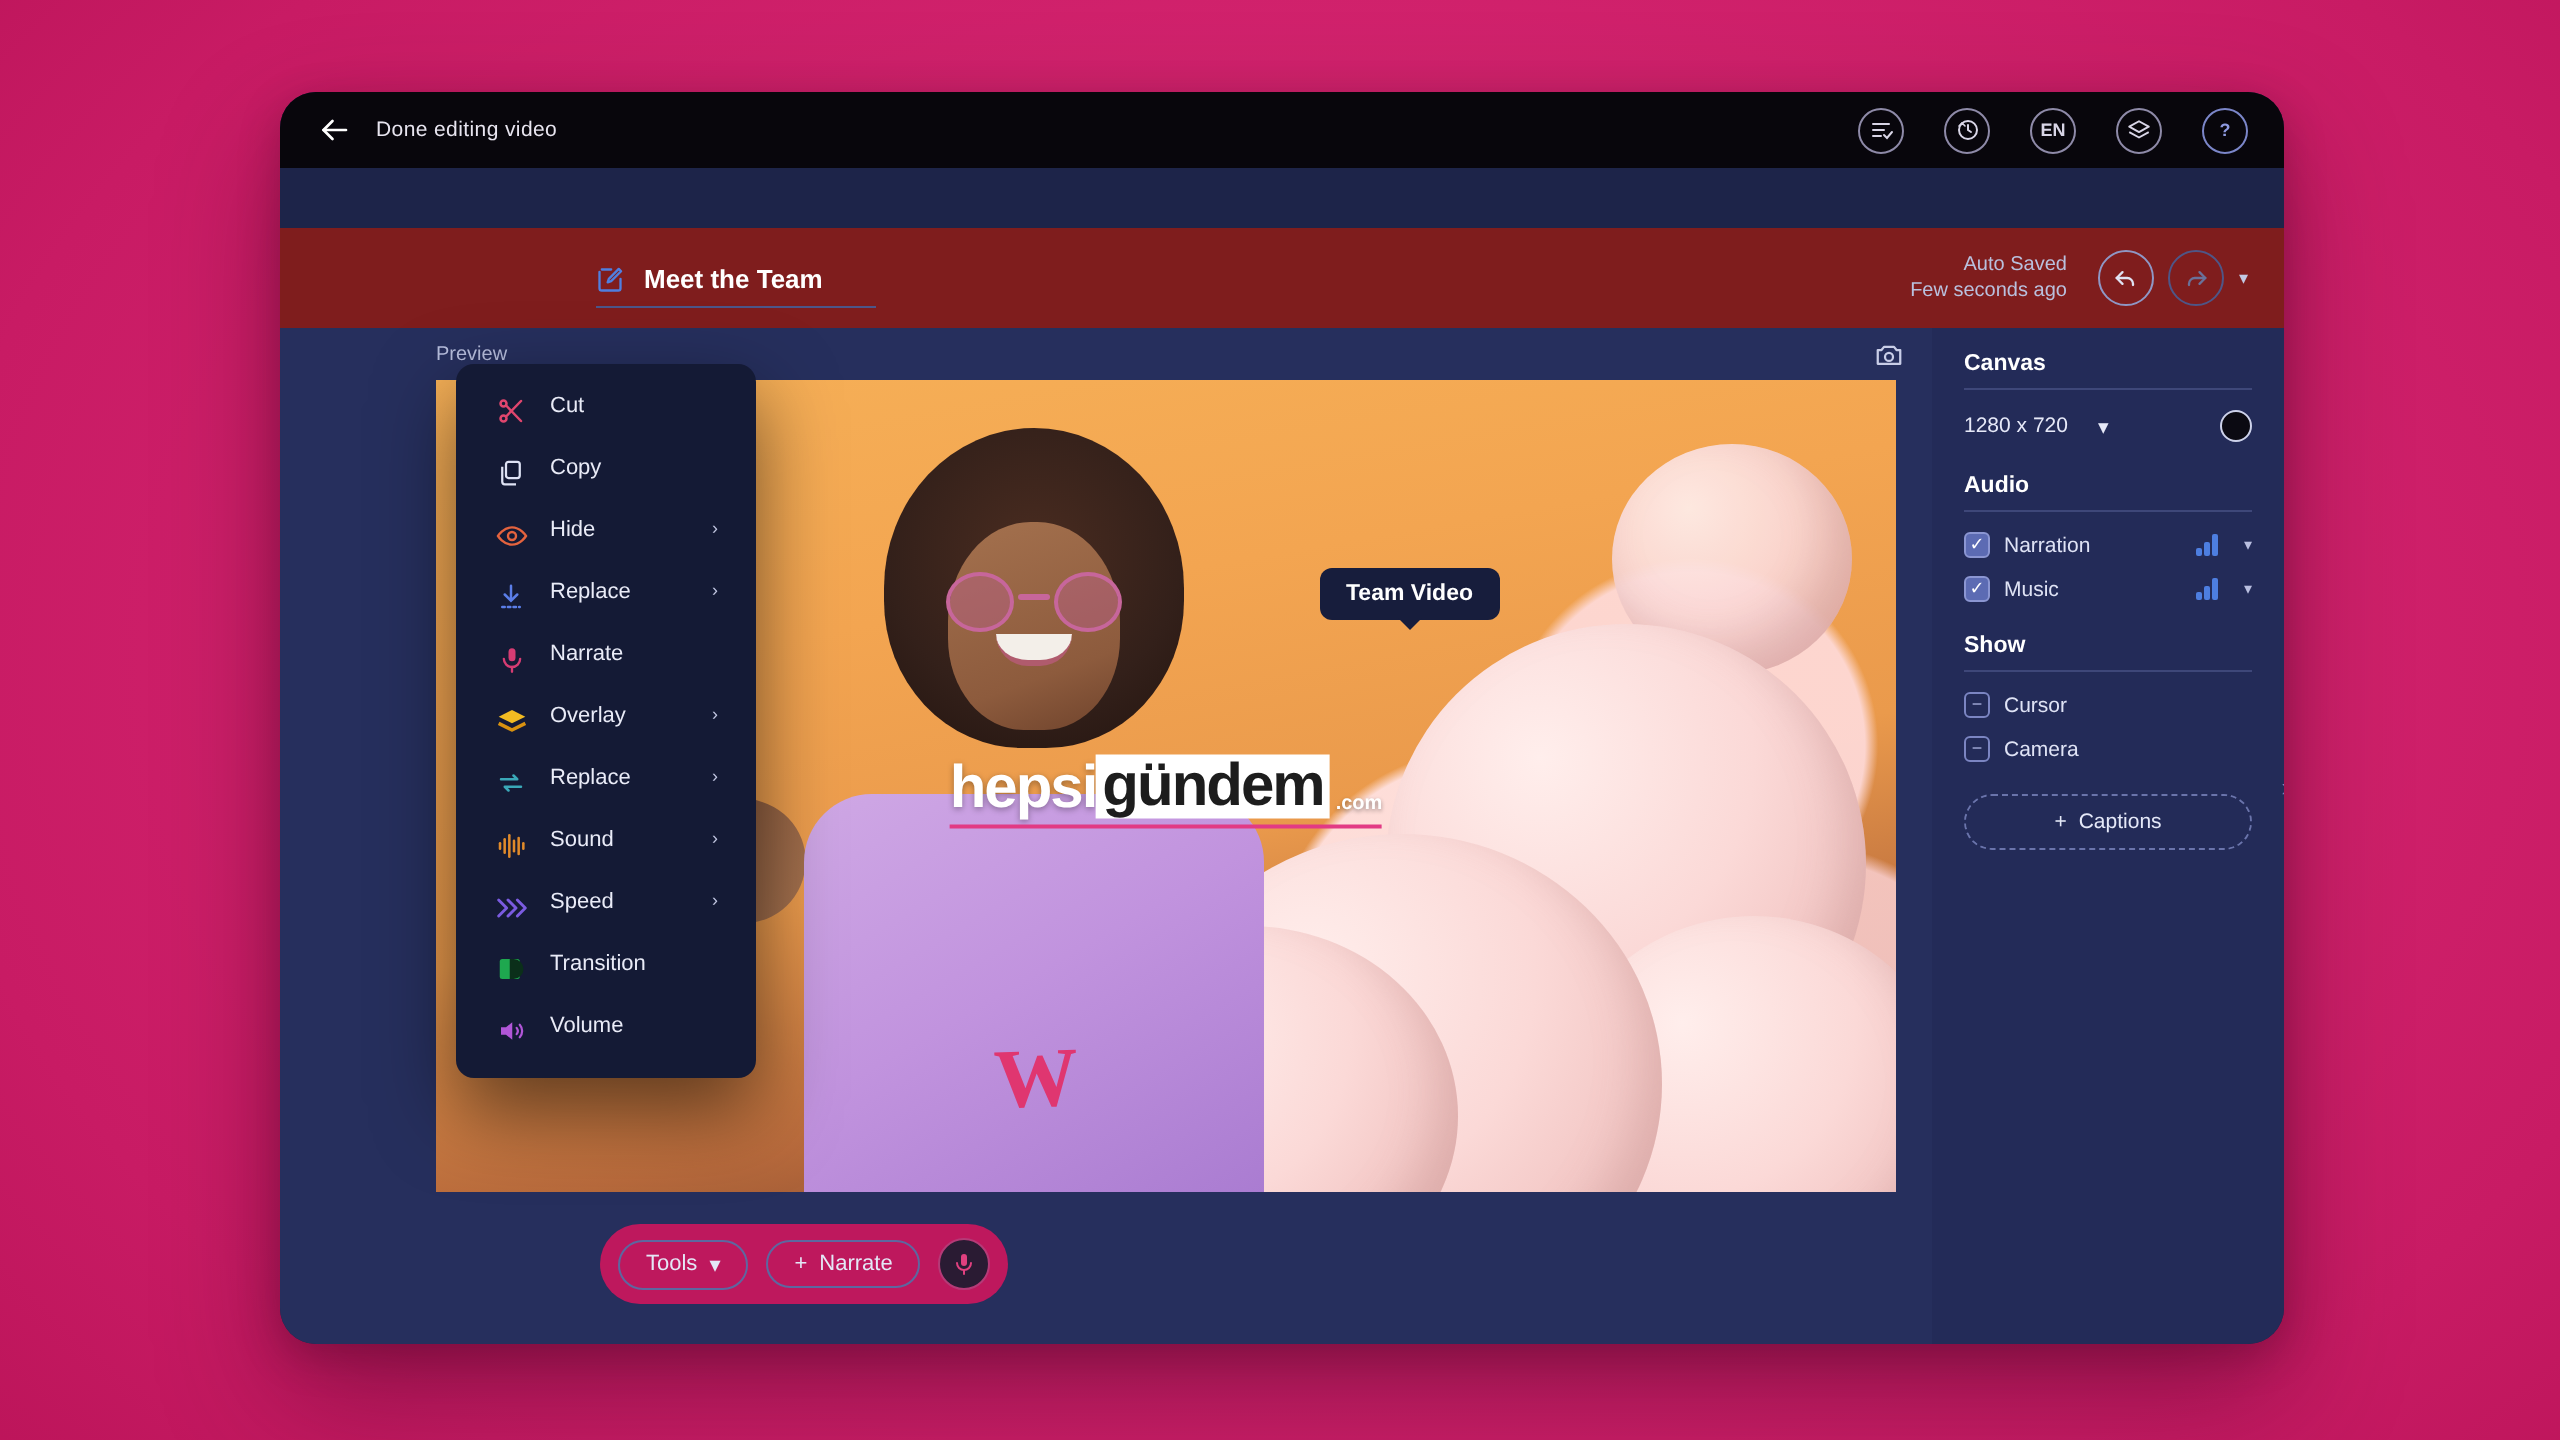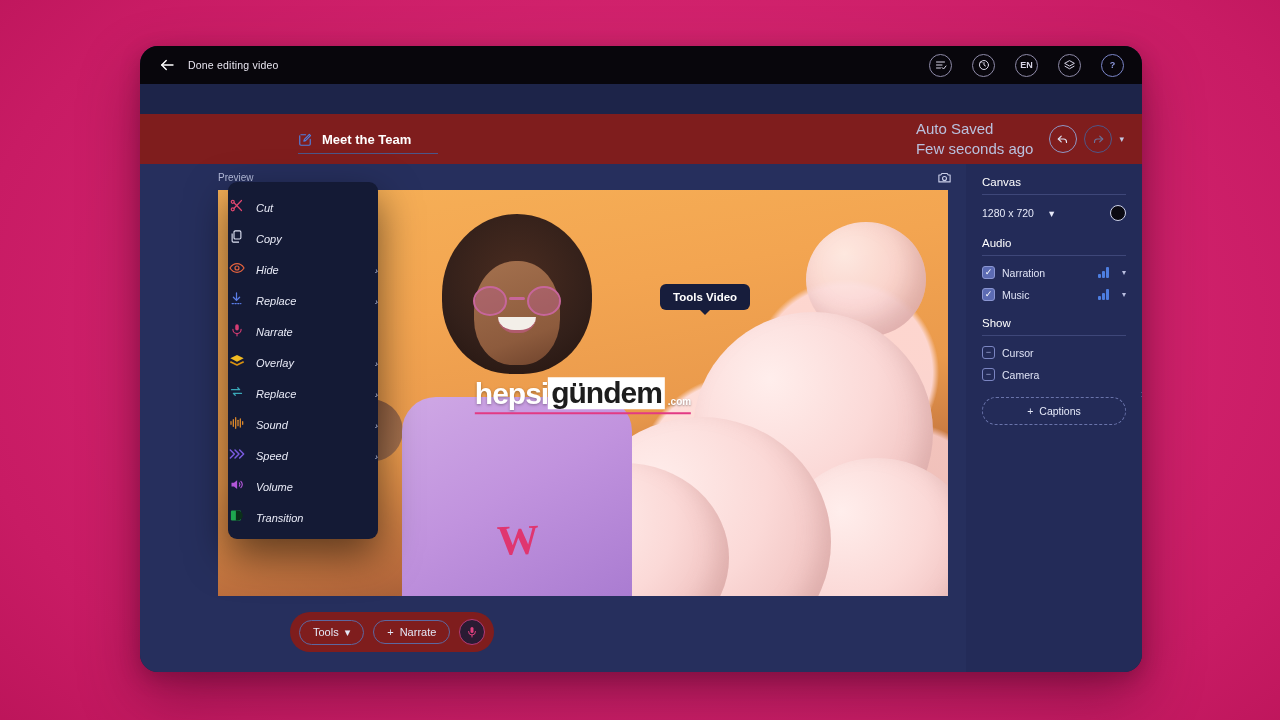--- a/index.html
+++ b/index.html
@@ -64,22 +64,22 @@
   }
   .proj {
     display: flex; align-items: center; gap: 10px;
     border-bottom: 1px solid #4c5689;
     padding-bottom: 6px; margin-top: 8px;
     width: 140px;
   }
   .proj-icon { width: 14px; height: 14px; flex:0 0 auto; }
   .proj-name { font-size: 13px; font-weight: bold; color: #ffffff; white-space: nowrap;}
   .saved {
-    margin-left: auto; text-align: left;
-    font-size: 15px; color: #b9c0dd; line-height: 1.35;
+    margin-left: auto; text-align: right;
+    font-size: 10px; color: #b9c0dd; line-height: 1.35;
   }
   .hist-btns { display: flex; align-items: center; gap: 7px; margin-left: 16px; }
   .rbtn {
     width: 28px; height: 28px; border-radius: 50%;
     border: 1px solid #8f97c5;
     display: flex; align-items: center; justify-content: center;
     color: #dfe2f2; cursor: pointer;
   }
   .rbtn.dim { border-color: #4e5687; color: #6a7199; }
   .caret-dn { color: #c3c8e3; font-size: 9px; cursor: pointer; }
@@ -226,22 +226,22 @@
   }
   .tooltip::after {
     content: ""; position: absolute; left: 50%; bottom: -5px;
     transform: translateX(-50%);
     border-left: 6px solid transparent; border-right: 6px solid transparent;
     border-top: 6px solid #171d3c;
   }
 
   
   .toolsbar {
-    position: absolute; left: 150px; top: 448px;
-    background: #7f1d1d; border-radius: 22px;
+    position: absolute; left: 160px; top: 448px;
+    background: #be185d; border-radius: 22px;
     padding: 7px 9px; display: flex; align-items: center; gap: 9px;
     z-index: 25;
   }
   .pill {
     border: 1px solid #5d67a0; border-radius: 16px;
     padding: 5px 13px; font-size: 11px; color: #e4e7f6;
     display: flex; align-items: center; gap: 6px; cursor: pointer;
   }
   .mic-round {
     width: 26px; height: 26px; border-radius: 50%;
@@ -250,21 +250,21 @@
     cursor: pointer;
   }
 
   
   .rpanel {
     flex: 0 0 176px; background: #232b58;
     padding: 12px 16px 0 16px;
     position: relative;
   }
   .sec-title {
-    font-size: 11.5px; color: #ffffff; font-weight: normal;
+    font-size: 11.5px; color: #ffffff; font-weight: bold;
     padding-bottom: 6px; border-bottom: 1px solid #3e4779;
     margin-bottom: 10px;
   }
   .sec-title.sp { margin-top: 16px; }
   .row { display: flex; align-items: center; gap: 7px; margin-bottom: 9px; }
   .res-sel {
     font-size: 10.5px; color: #e6e9f8; display: flex; align-items: center; gap: 15px;
     cursor: pointer;
   }
   .color-dot {
@@ -296,22 +296,22 @@
 
   
   .ctxmenu {
     position: absolute; left: 88px; top: 136px;
     width: 150px; background: #141a35;
     border-radius: 9px;
     box-shadow: 0 16px 40px rgba(0,0,0,.55);
     padding: 8px 0; z-index: 60;
   }
   .ctxitem {
-    display: flex; align-items: flex-end; gap: 11px;
-    padding: 7px 0; cursor: pointer; font-style: italic;
+    display: flex; align-items: flex-start; gap: 11px;
+    padding: 7px 19px; cursor: pointer;
   }
   .ctxicon { width: 17px; height: 17px; flex: 0 0 auto; display:flex; align-items:center; justify-content:center;}
   .ctxlabel { font-size: 11px; color: #e9ebf7; }
   .ctxarrow { margin-left: auto; color: #c2c7e2; font-size: 9px; }
 </style>
 </head>
 <body>
 
 <div class="bg-gradient"></div>
 
@@ -427,21 +427,21 @@
         </div>
 
         <div class="watermark">
           <span class="wm-a">hepsi</span>
           <span class="wm-b">gündem</span>
           <span class="wm-c">.com</span>
           <span class="wm-line"></span>
         </div>
       </div>
 
-      <div class="tooltip">Tools Video</div>
+      <div class="tooltip">Team Video</div>
 
       <div class="toolsbar">
         <span class="pill">
           <span>Tools</span>
           <span>▾</span>
         </span>
         <span class="pill">
           <span>+</span>
           <span>Narrate</span>
         </span>
@@ -601,32 +601,32 @@
             <polyline points="2,6 8,12 2,18"></polyline>
             <polyline points="9,6 15,12 9,18"></polyline>
             <polyline points="16,6 22,12 16,18"></polyline>
           </svg>
         </span>
         <span class="ctxlabel">Speed</span>
         <span class="ctxarrow">›</span>
       </div>
       <div class="ctxitem">
         <span class="ctxicon">
+          <svg width="15" height="15" viewBox="0 0 24 24">
+            <rect x="3" y="4" width="16" height="16" rx="2" fill="#1ea84f"></rect>
+            <path d="M11 4h3a6 6 0 0 1 0 16h-3z" fill="#0b2f1a"></path>
+          </svg>
+        </span>
+        <span class="ctxlabel">Transition</span>
+      </div>
+      <div class="ctxitem">
+        <span class="ctxicon">
           <svg width="15" height="15" viewBox="0 0 24 24" fill="none" stroke="#b156d8" stroke-width="1.8" stroke-linecap="round" stroke-linejoin="round">
             <polygon points="4,9 8,9 13,5 13,19 8,15 4,15" fill="#b156d8" stroke="none"></polygon>
             <path d="M16.5 9.5a4 4 0 0 1 0 5"></path>
             <path d="M19 7a7.5 7.5 0 0 1 0 10"></path>
           </svg>
         </span>
         <span class="ctxlabel">Volume</span>
       </div>
-      <div class="ctxitem">
-        <span class="ctxicon">
-          <svg width="15" height="15" viewBox="0 0 24 24">
-            <rect x="3" y="4" width="16" height="16" rx="2" fill="#1ea84f"></rect>
-            <path d="M11 4h3a6 6 0 0 1 0 16h-3z" fill="#0b2f1a"></path>
-          </svg>
-        </span>
-        <span class="ctxlabel">Transition</span>
-      </div>
     </div>
 
 </div>
 
 </body></html>

